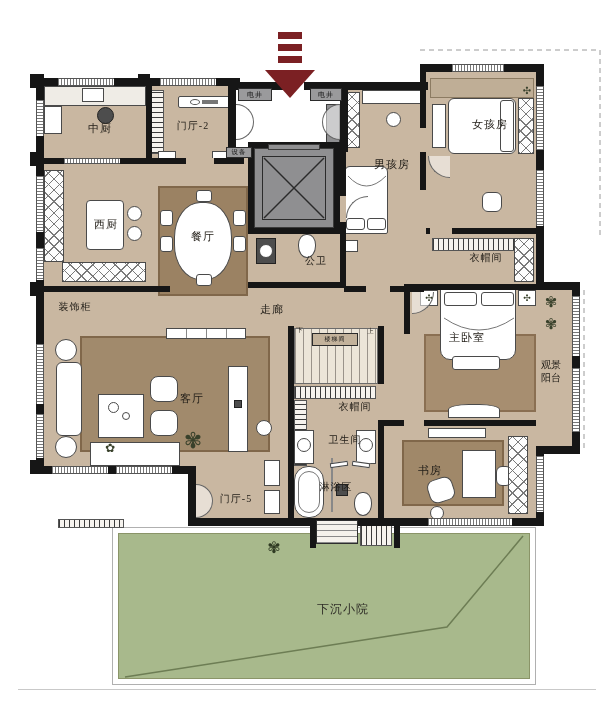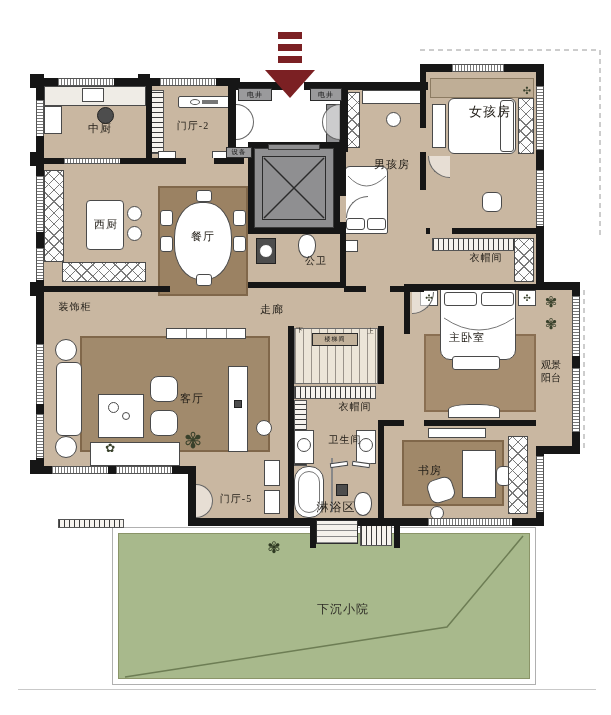--- a/index.html
+++ b/index.html
@@ -281,32 +281,32 @@
 
   <div class="abs steps" style="left:316px;top:520px;width:42px;height:24px"></div>
   <div class="abs hatch-v" style="left:360px;top:522px;width:32px;height:24px"></div>
   <div class="abs hatch-v" style="left:58px;top:519px;width:66px;height:9px"></div>
 
   <div class="abs plant" style="left:274px;top:547px;font-size:16px;color:#2f3a22">✾</div>
 
   <div class="abs lbl" style="left:100px;top:128px;font-size:11px">中厨</div>
   <div class="abs lbl" style="left:193px;top:126px;font-size:10px">门厅-2</div>
   <div class="abs lbl" style="left:392px;top:164px;font-size:11px">男孩房</div>
-  <div class="abs lbl" style="left:490px;top:112px;font-size:13px">女孩房</div>
+  <div class="abs lbl" style="left:490px;top:124px;font-size:11px">女孩房</div>
   <div class="abs lbl" style="left:486px;top:258px;font-size:10px">衣帽间</div>
   <div class="abs lbl" style="left:106px;top:224px;font-size:11px">西厨</div>
   <div class="abs lbl" style="left:203px;top:236px;font-size:11px">餐厅</div>
   <div class="abs lbl" style="left:316px;top:261px;font-size:10px">公卫</div>
   <div class="abs lbl" style="left:272px;top:309px;font-size:11px">走廊</div>
   <div class="abs lbl" style="left:75px;top:307px;font-size:10px">装饰柜</div>
   <div class="abs lbl" style="left:192px;top:398px;font-size:11px">客厅</div>
   <div class="abs lbl" style="left:355px;top:407px;font-size:10px">衣帽间</div>
   <div class="abs lbl" style="left:467px;top:337px;font-size:11px">主卧室</div>
   <div class="abs lbl" style="left:345px;top:440px;font-size:10px">卫生间</div>
-  <div class="abs lbl" style="left:336px;top:507px;font-size:12px">淋浴区</div>
+  <div class="abs lbl" style="left:336px;top:487px;font-size:10px">淋浴区</div>
   <div class="abs lbl" style="left:430px;top:470px;font-size:11px">书房</div>
   <div class="abs lbl" style="left:236px;top:499px;font-size:10px">门厅-5</div>
   <div class="abs lbl" style="left:343px;top:609px;font-size:12px;color:#2e2c26">下沉小院</div>
   <div class="abs" style="left:537px;top:358px;z-index:40;font-family:'Liberation Serif','DejaVu Serif',serif;color:#24201a;font-size:10px;line-height:13px;text-align:center;width:28px">
     <div>观景</div>
     <div>阳台</div>
   </div>
 
   <svg class="abs" width="611" height="715" style="left:0;top:0;z-index:35;pointer-events:none">
     <line x1="264" y1="158" x2="324" y2="218" stroke="#2a2a2a" stroke-width="1.5"></line>

